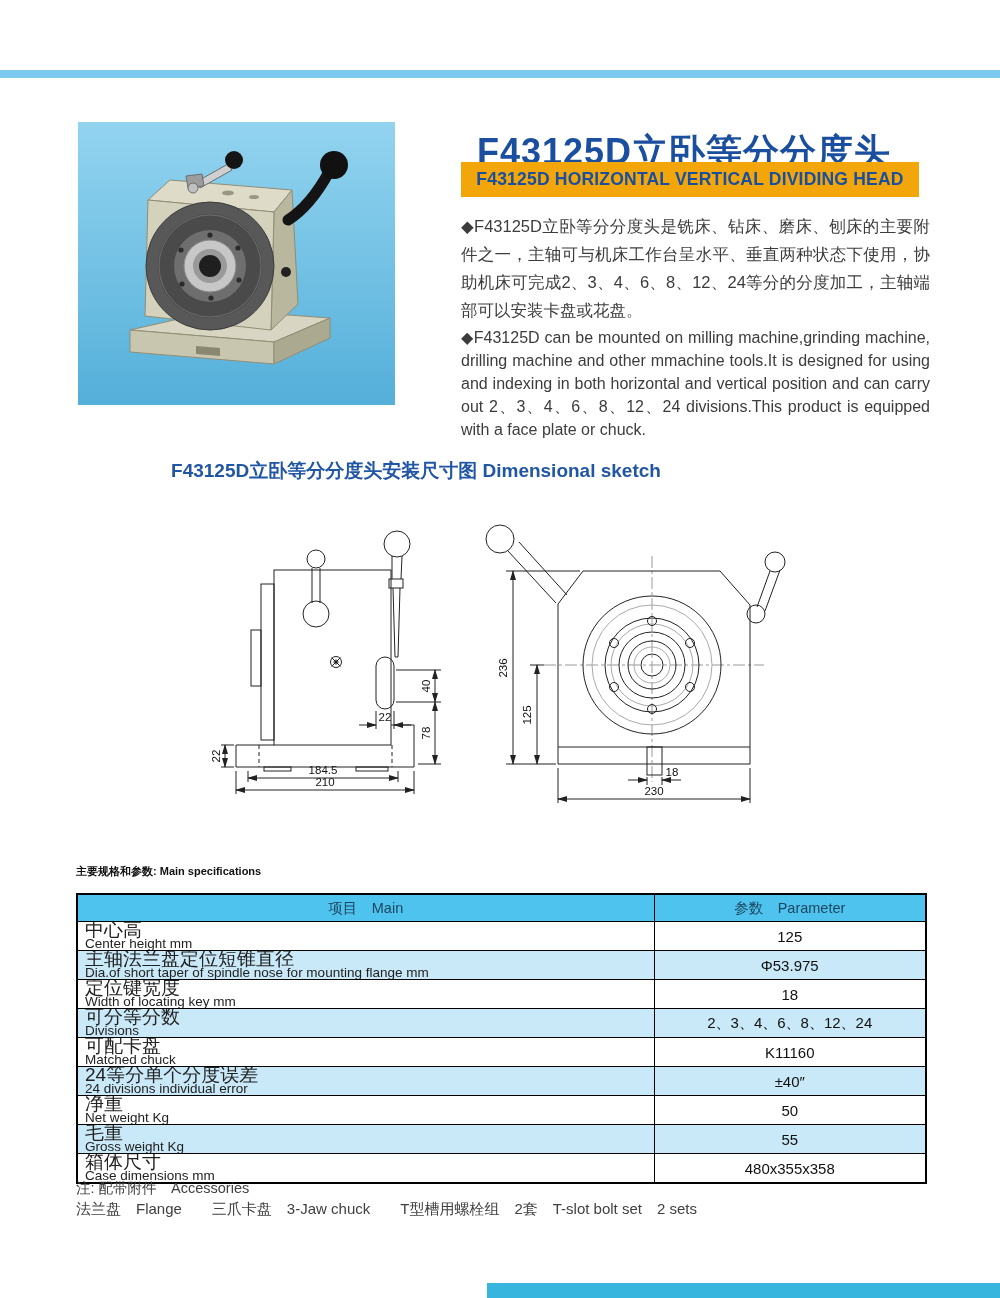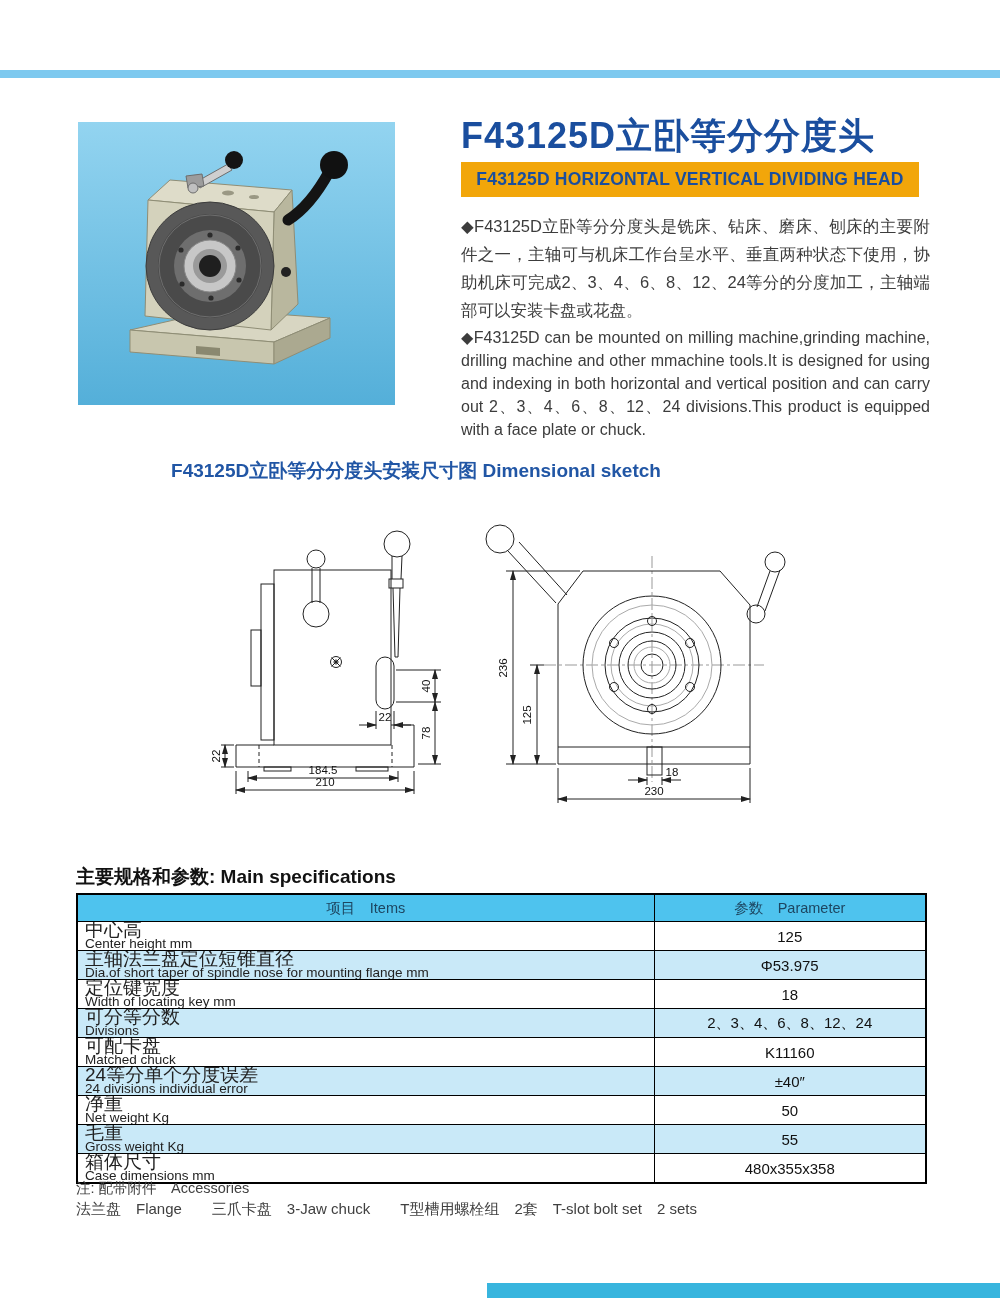--- a/index.html
+++ b/index.html
@@ -3,37 +3,37 @@
 <meta charset="utf-8">
 <style>
   html,body{margin:0;padding:0;background:#fff;}
   .page{position:relative;width:1000px;height:1298px;background:#fff;overflow:hidden;
         font-family:"Liberation Sans",sans-serif;color:#222;}
   .top-bar{position:absolute;left:0;top:70px;width:1000px;height:8px;background:#7dc9ef;}
   .bottom-bar{position:absolute;left:487px;top:1283px;width:513px;height:15px;background:#38b5de;}
 
   .photo{position:absolute;left:78px;top:122px;width:317px;height:283px;}
 
-  .title{position:absolute;left:461px;top:112px;margin:0;font-size:36px;font-weight:bold;
+  .title{position:absolute;left:461px;top:112px;margin:16px;font-size:36px;font-weight:bold;
          color:#1a4e9e;letter-spacing:1px;white-space:nowrap;}
   .banner{position:absolute;left:461px;top:162px;width:458px;height:35px;background:#f2a60a;
           display:flex;align-items:center;justify-content:center;}
   .banner span{color:#1a4e9e;font-weight:bold;font-size:17.5px;letter-spacing:.2px;white-space:nowrap;}
 
   .desc{position:absolute;left:461px;width:469px;margin:0;color:#3c3c3c;text-align:justify;}
   .desc-zh{top:212px;font-size:16.5px;line-height:28px;}
   .desc-en{top:326px;font-size:16px;line-height:23px;}
 
   .sketch-heading{position:absolute;left:0;top:458px;width:832px;margin:0;text-align:center;
                   font-size:19px;font-weight:bold;color:#2156a5;}
 
   .drawing-left{position:absolute;left:196px;top:512px;}
   .drawing-right{position:absolute;left:468px;top:512px;}
 
-  .specs-heading{position:absolute;left:76px;top:864px;margin:0;font-size:19px;font-weight:bold;
+  .specs-heading{position:absolute;left:76px;top:864px;margin:0;font-size:11px;font-weight:bold;
                  color:#111;white-space:pre-wrap;}
 
   table.specs{position:absolute;left:76px;top:893px;width:849px;border-collapse:collapse;
               table-layout:fixed;border:2px solid #000;}
   table.specs th,table.specs td{border:1px solid #000;padding:0 7px;overflow:hidden;}
   table.specs th{height:26px;background:#4ec3ee;color:#1d4661;font-weight:normal;
                  font-size:14.5px;text-align:center;white-space:pre-wrap;}
   table.specs td{height:28px;}
   table.specs tbody tr:nth-child(even){background:#c9e9f8;}
   .cell-zh{font-size:19px;line-height:14px;color:#222;}
@@ -239,21 +239,21 @@
 
   <h3 class="specs-heading">主要规格和参数: Main specifications</h3>
 
   <table class="specs">
     <colgroup>
         <col style="width:577px">
         <col style="width:272px">
       </colgroup>
     <thead>
       <tr>
-        <th>项目　Items</th>
+        <th>项目　Main</th>
         <th>参数　Parameter</th>
       </tr>
     </thead>
     <tbody>
       <tr>
         <td>
             <div class="cell-zh">中心高</div>
             <div class="cell-en">Center height mm</div>
           </td>
         <td class="val">125</td>

